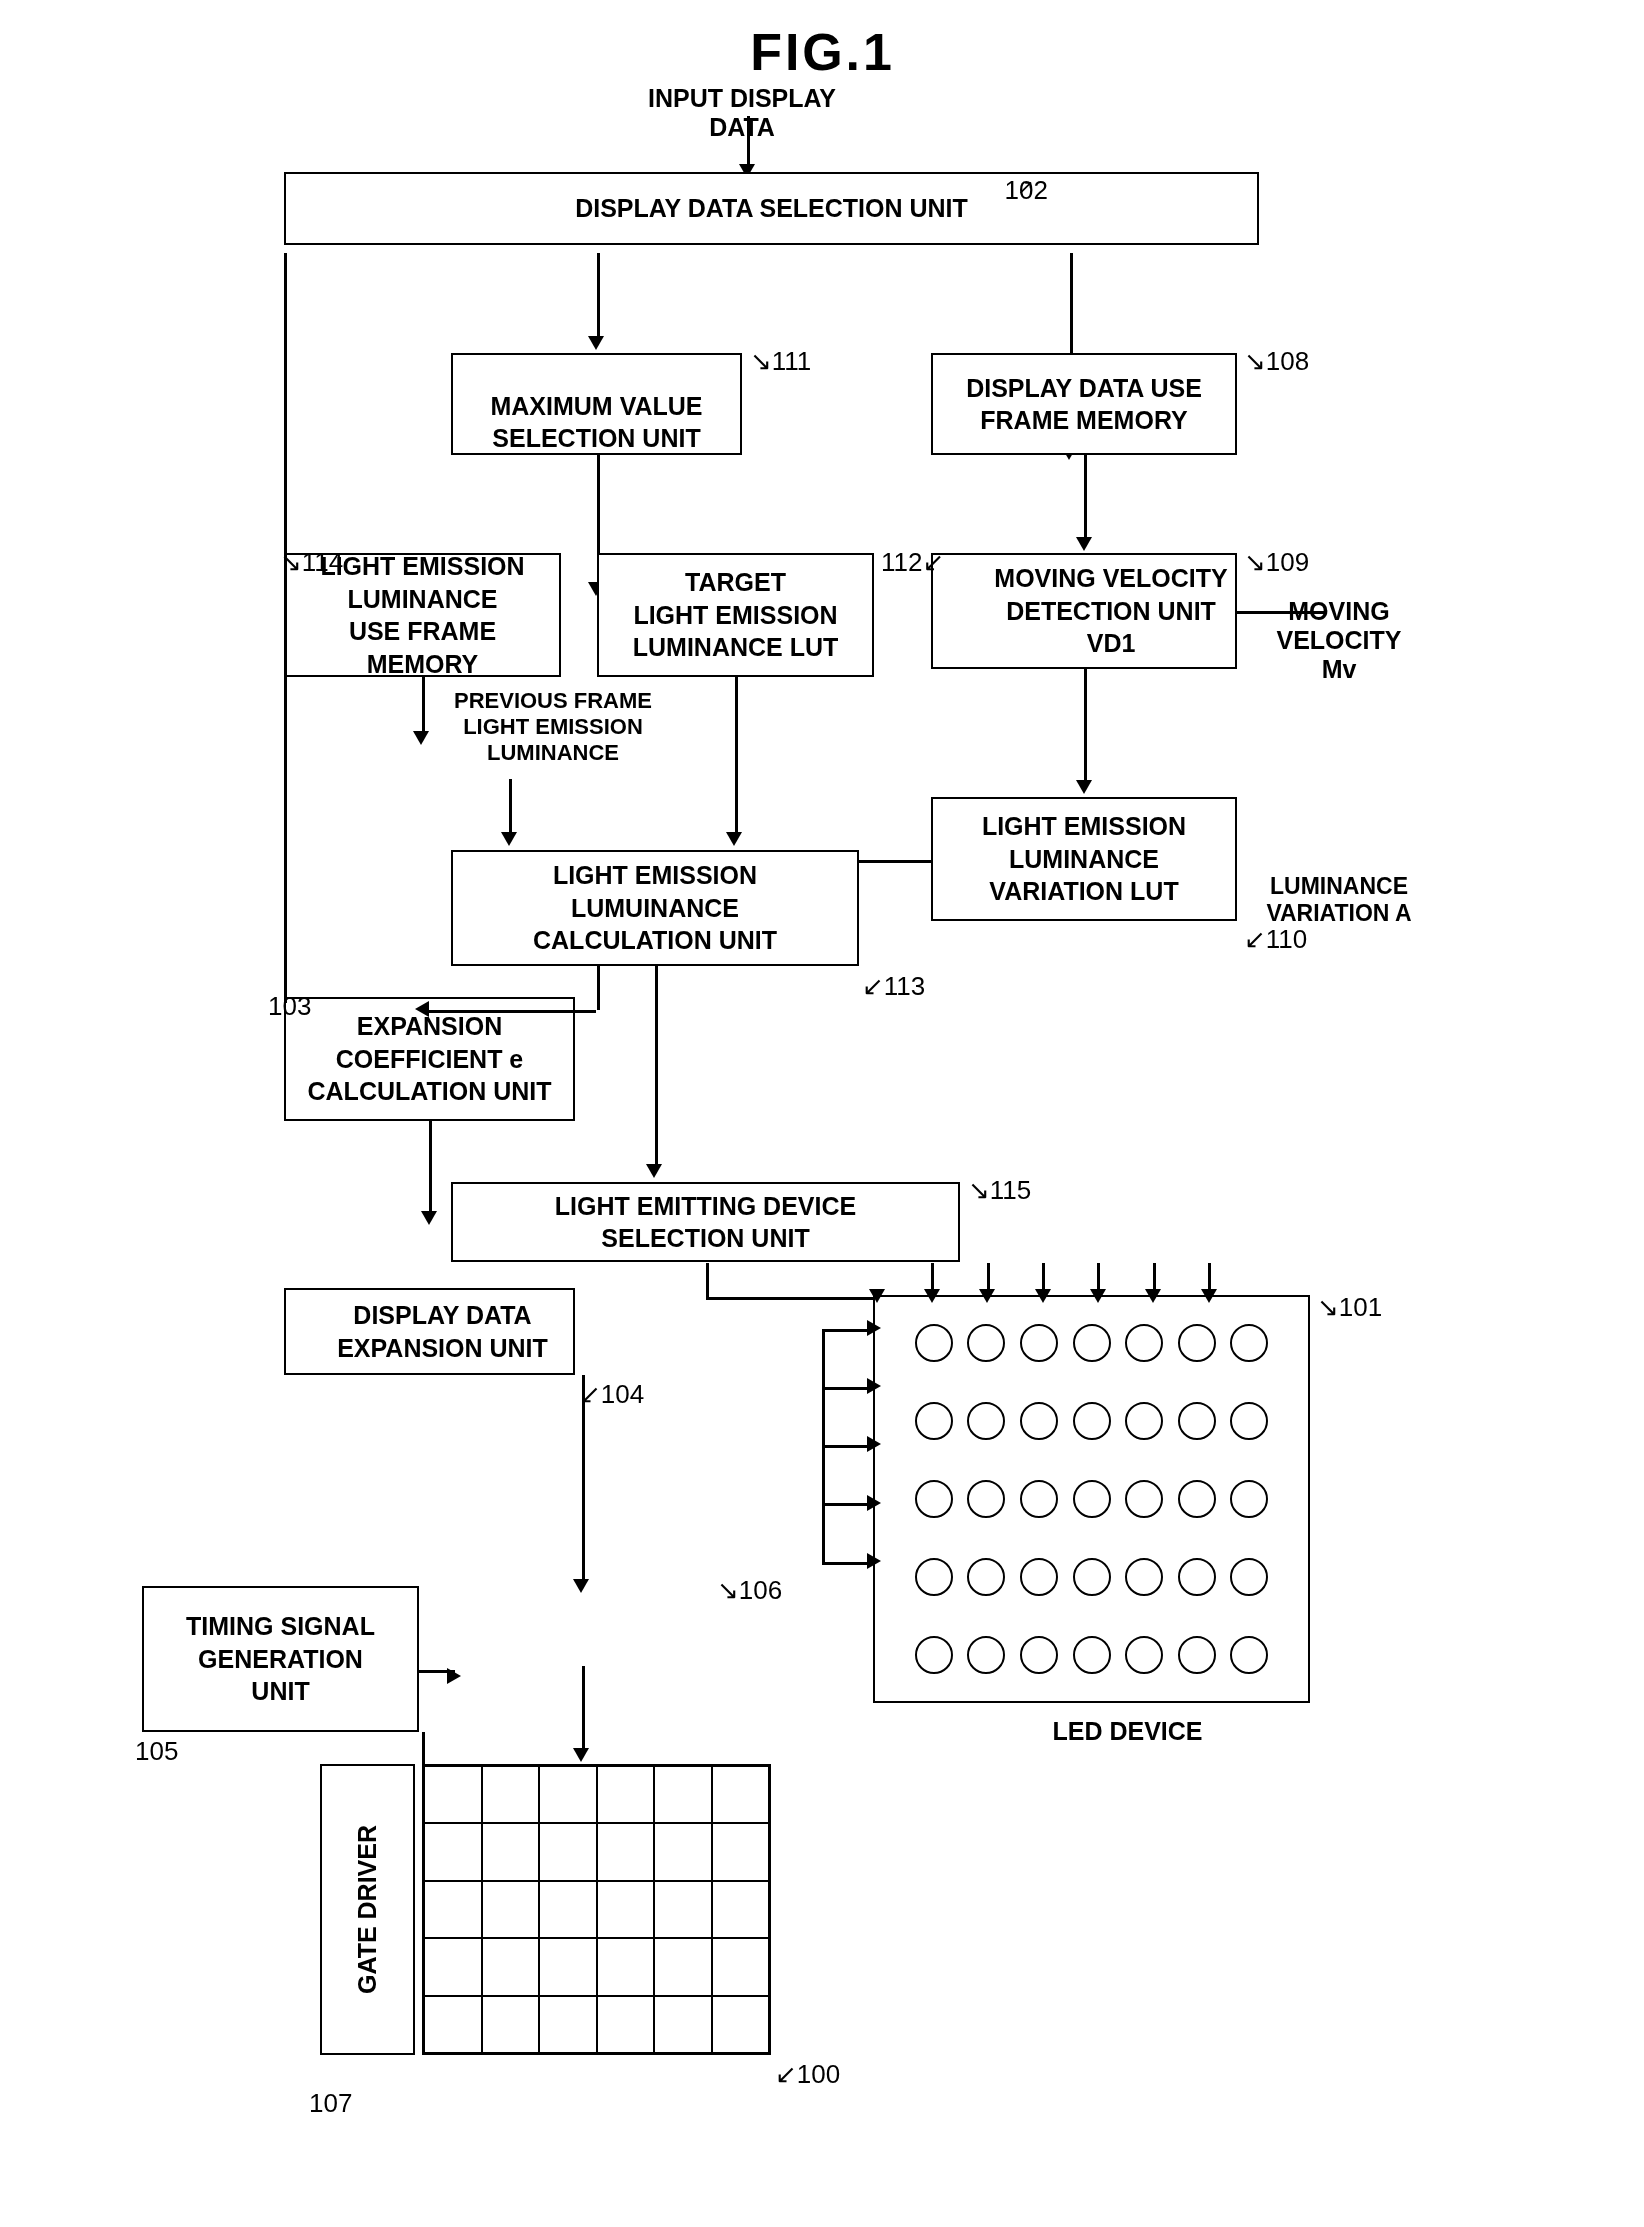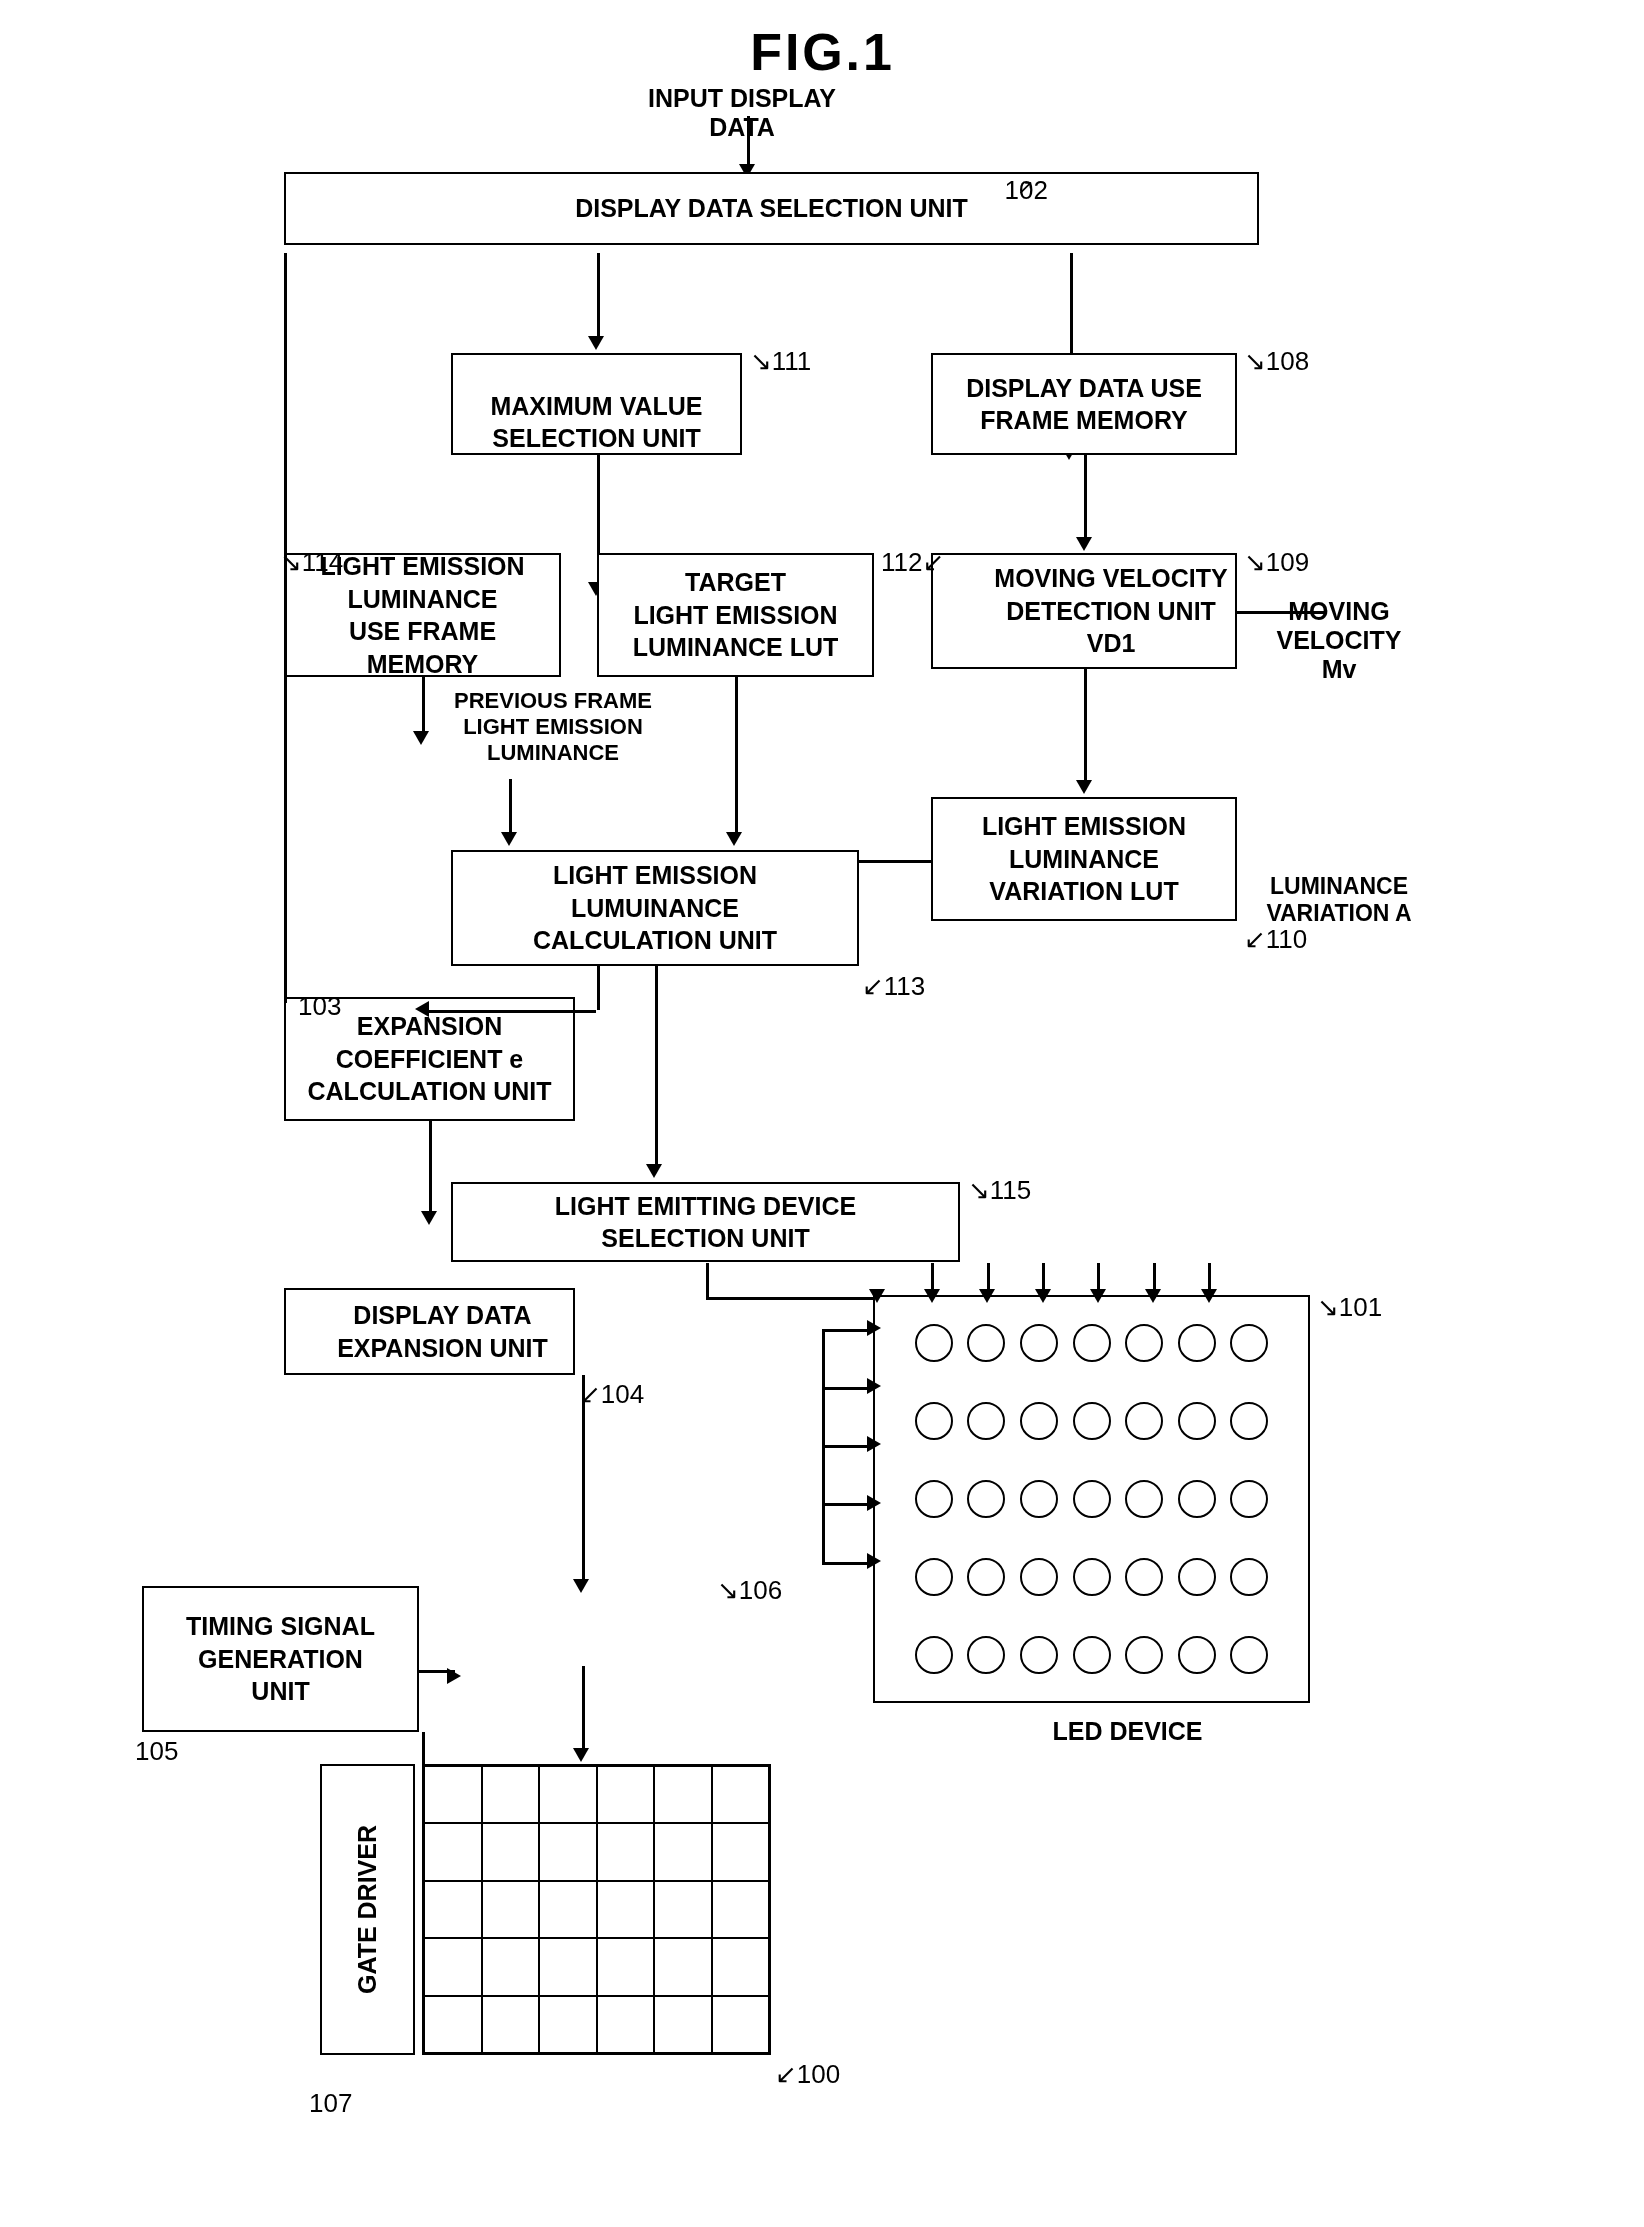--- a/index.html
+++ b/index.html
@@ -224,21 +224,21 @@
   </div>
   <div class="ref-num" style="top:971px; left:862px;">
     <span>↙</span><span>113</span>
   </div>
 
   <div class="block" style="top:997px; left:284px; width:291px; height:124px;">
     <span style="white-space:pre-line;">EXPANSION
 COEFFICIENT e
 CALCULATION UNIT</span>
   </div>
-  <div class="ref-num" style="top:991px; left:298px;">
+  <div class="ref-num" style="top:991px; left:268px;">
     <span>103</span>
   </div>
 
   <div class="arrow arrow-v" style="top:966px; left:597px; height:44px;"></div>
 
   <div class="arrow arrow-h" style="top:1010px; left:429px; width:167px;"></div>
   <div class="arrowhead-left" style="top:1001px; left:415px;"></div>
 
   <div class="arrow arrow-v" style="top:966px; left:655px; height:204px;"></div>
   <div class="arrowhead-down" style="top:1164px; left:646px;"></div>

